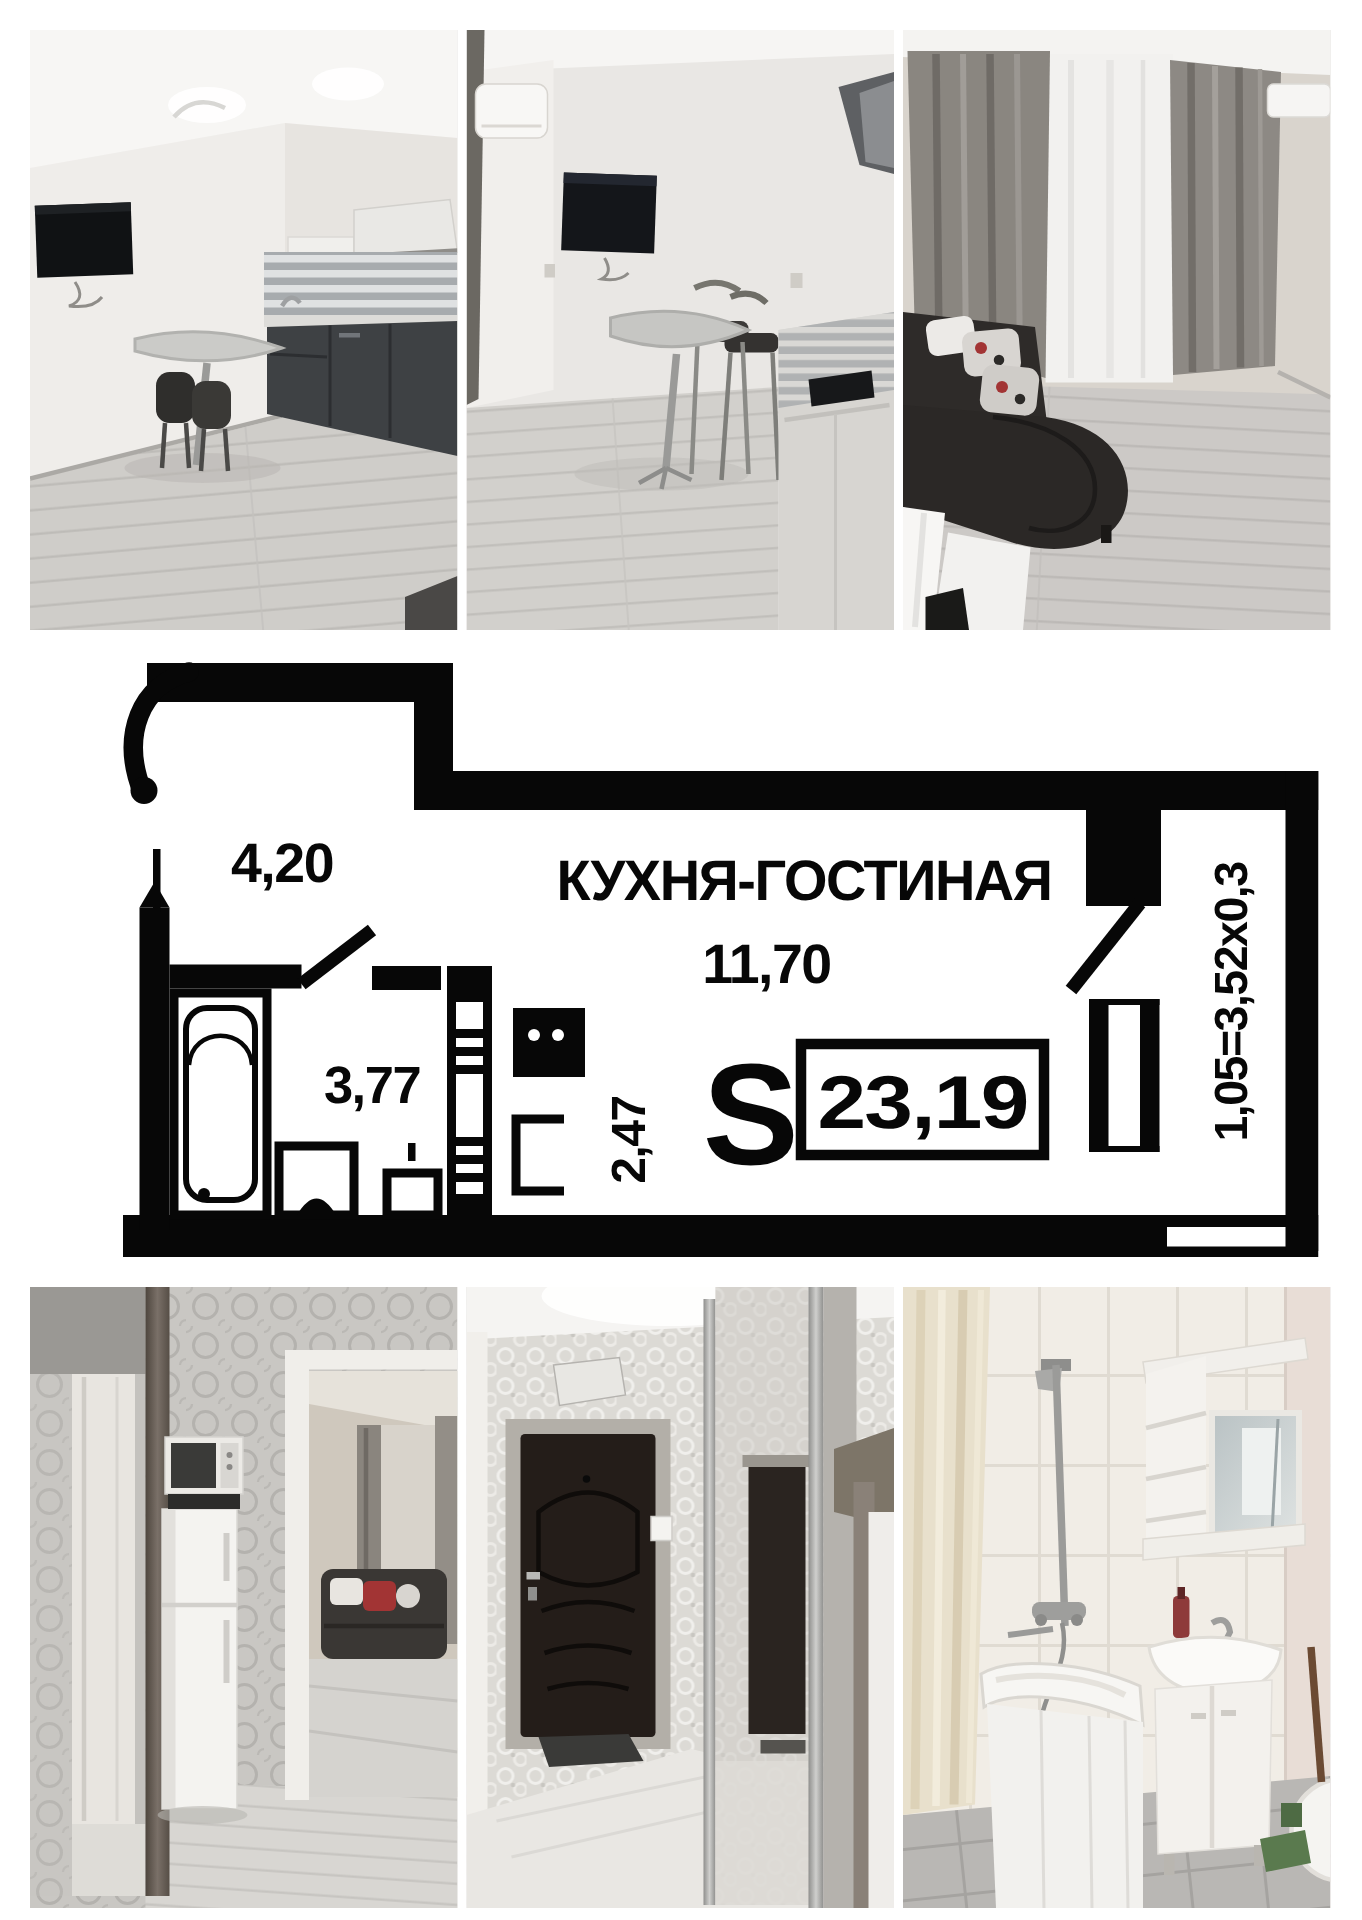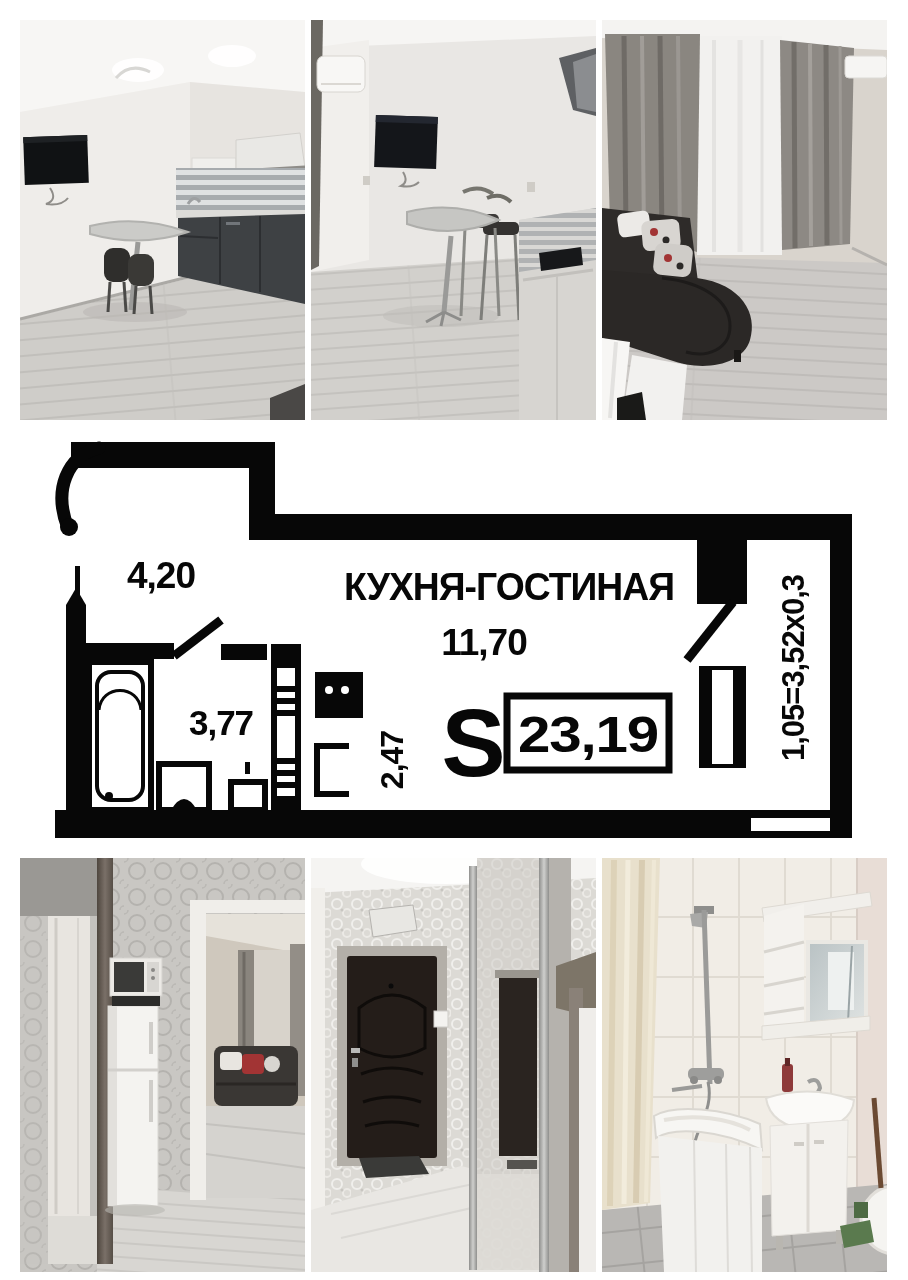--- a/index.html
+++ b/index.html
@@ -5,21 +5,21 @@
   html,body{margin:0;padding:0;background:#ffffff;}
   .canvas{position:relative;width:908px;height:1280px;background:#ffffff;overflow:hidden;
           font-family:"Liberation Sans",sans-serif;}
   .row{position:absolute;display:flex;gap:6px;}
   .row.top{left:20px;top:20px;}
   .row.bottom{left:20px;top:858px;}
   .photo{margin:0;width:285px;overflow:hidden;background:#e8e6e3;}
   .row.top .photo{height:400px;}
   .row.bottom .photo{height:414px;}
   .photo svg{display:block;}
-  .plan{position:absolute;left:49px;top:430px;width:803px;height:410px;background:#ffffff;}
+  .plan{position:absolute;left:76px;top:430px;width:803px;height:410px;background:#ffffff;}
   .plan svg{display:block;}
   .plan text{font-family:"Liberation Sans",sans-serif;font-weight:bold;fill:#070707;letter-spacing:-1px;}
 </style>
 </head>
 <body>
 
 <div class="canvas">
 
   <div class="row top">
 

